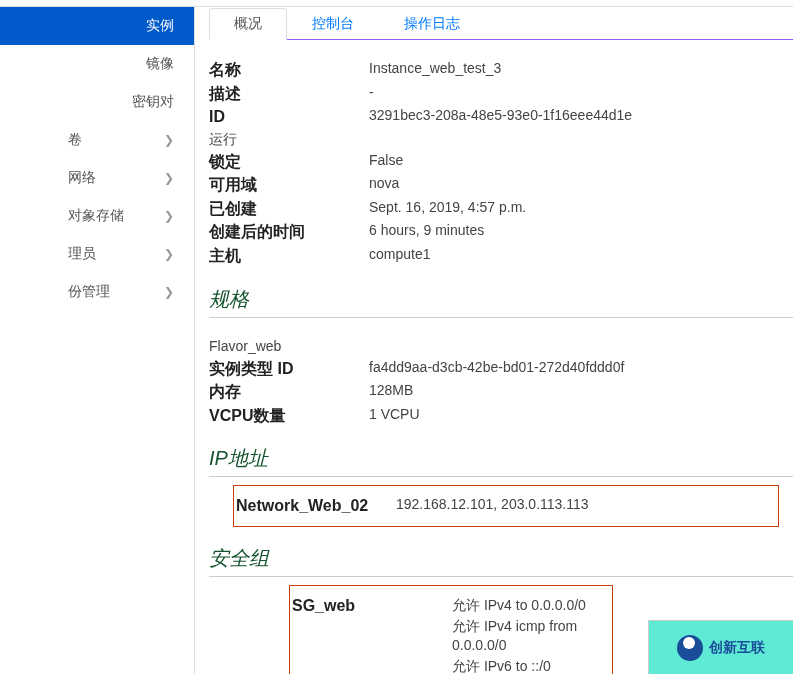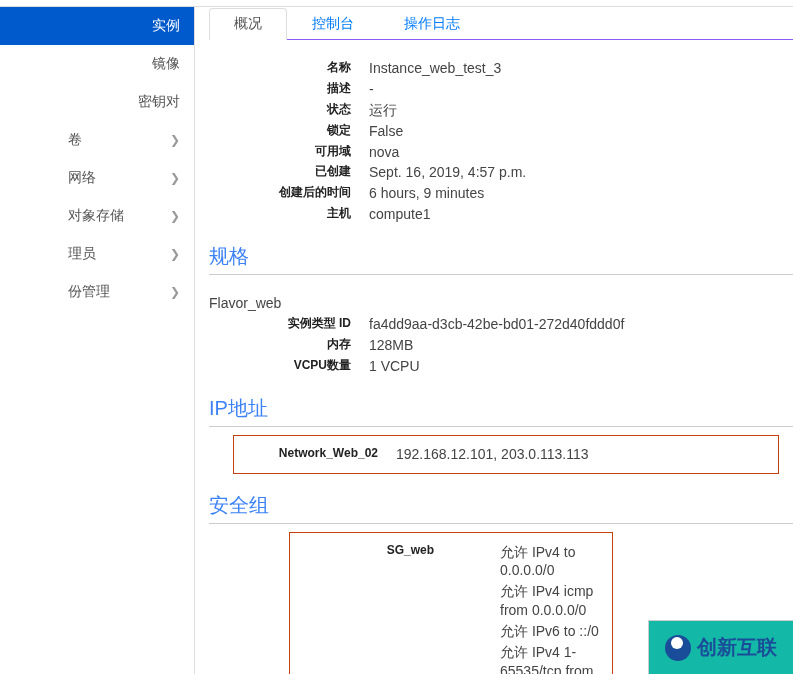--- a/index.html
+++ b/index.html
@@ -3,46 +3,46 @@
   <meta charset="utf-8">
   <style>
     * { margin: 0; padding: 0; box-sizing: border-box; }
     body { font-family: "Helvetica Neue", Arial, sans-serif; font-size: 14px; color: #333; background: #fff; width: 793px; height: 674px; overflow: hidden; position: relative; }
 
     .top-bar { height: 7px; border-bottom: 1px solid #ddd; background: #fff; }
 
     .main-wrap { display: flex; height: 667px; }
 
     .sidebar { width: 195px; border-right: 1px solid #ddd; background: #fff; }
-    .sidebar-item { display: flex; align-items: center; justify-content: flex-end; padding: 10px 14px; cursor: pointer; color: #555; font-size: 14px; position: relative; }
+    .sidebar-item { display: flex; align-items: center; justify-content: flex-end; padding: 10px 20px; cursor: pointer; color: #555; font-size: 14px; position: relative; }
     .sidebar-item.active { background: #005acc; color: #fff; }
     .sidebar-item.top-level { justify-content: space-between; padding-left: 18px; }
     .sidebar-item .label { flex: 1; text-align: right; }
     .sidebar-item.top-level .label { text-align: left; padding-left: 50px; }
     .chevron-right { margin-left: 6px; color: #999; font-size: 12px; }
 
     .content { flex: 1; padding: 0 0 0 14px; overflow: auto; }
 
     .tabs { display: flex; border-bottom: 1px solid #8b5cf6; margin-left: 0; }
     .tab { padding: 6px 24px; color: #007bff; cursor: pointer; font-size: 14px; border: 1px solid transparent; position: relative; top: 1px; }
     .tab.active { color: #555; border: 1px solid #ddd; border-bottom-color: #fff; border-radius: 4px 4px 0 0; }
 
     .detail-section { margin: 18px 0 6px; }
-    .section-title { font-size: 20px; font-weight: 500; color: #3b82f6; border-bottom: 1px solid #ccc; padding-bottom: 4px; margin-bottom: 4px; margin-top: 18px; }
+    .section-title { font-size: 20px; font-weight: 500; color: #14532d; border-bottom: 1px solid #ccc; padding-bottom: 4px; margin-bottom: 4px; margin-top: 18px; font-style: italic; }
 
     .kv-row { display: flex; align-items: flex-start; line-height: 1.35; padding: 1px 0; }
-    .kv-key { width: 160px; text-align: right; font-weight: bold; color: #222; padding-right: 18px; font-size: 12px; }
+    .kv-key { width: 160px; text-align: left; font-weight: bold; color: #222; padding-right: 18px; font-size: 16px; }
     .kv-val { flex: 1; color: #444; font-size: 14px; }
 
     .box-outline { border: 1px solid #c2410c; padding: 8px 2px; margin: 8px 14px 4px 24px; }
     .box-outline.tight { margin-left: 80px; margin-right: 180px; }
 
-    .sg-lines .kv-val div { padding: 1px 0; margin-left: 48px; }
+    .sg-lines .kv-val div { padding: 1px 0; }
 
-    .footer-brand { position: fixed; right: 0; bottom: 0; width: 145px; height: 54px; background: #14b8a6; border-top: 1px solid #ccc; border-left: 1px solid #ccc; display: flex; align-items: center; justify-content: center; color: #1a4d99; font-weight: bold; font-size: 20px; }
+    .footer-brand { position: fixed; right: 0; bottom: 0; width: 145px; height: 54px; background: #5eead4; border-top: 1px solid #ccc; border-left: 1px solid #ccc; display: flex; align-items: center; justify-content: center; color: #1a4d99; font-weight: bold; font-size: 14px; }
     .brand-logo { width: 26px; height: 26px; background: #1a4d99; border-radius: 50%; margin-right: 6px; position: relative; overflow: hidden; }
     .brand-logo::before { content: ""; position: absolute; width: 12px; height: 12px; background: #fff; border-radius: 50%; top: 2px; left: 6px; }
   </style>
 </head>
 <body>
 
 <div class="top-bar"></div>
 
 <div class="main-wrap">
 
@@ -89,21 +89,24 @@
     <div class="detail-section">
       <div class="kv-row">
           <div class="kv-key">名称</div>
           <div class="kv-val">Instance_web_test_3</div>
         </div>
       <div class="kv-row">
           <div class="kv-key">描述</div>
           <div class="kv-val">-</div>
         </div>
       <div class="kv-row">
-          <div class="kv-key">状态</div>
+          <div class="kv-key">ID</div>
+          <div class="kv-val">3291bec3-208a-48e5-93e0-1f16eee44d1e</div>
+        </div>
+      <div class="kv-row">
           <div class="kv-val">运行</div>
         </div>
       <div class="kv-row">
           <div class="kv-key">锁定</div>
           <div class="kv-val">False</div>
         </div>
       <div class="kv-row">
           <div class="kv-key">可用域</div>
           <div class="kv-val">nova</div>
         </div>

